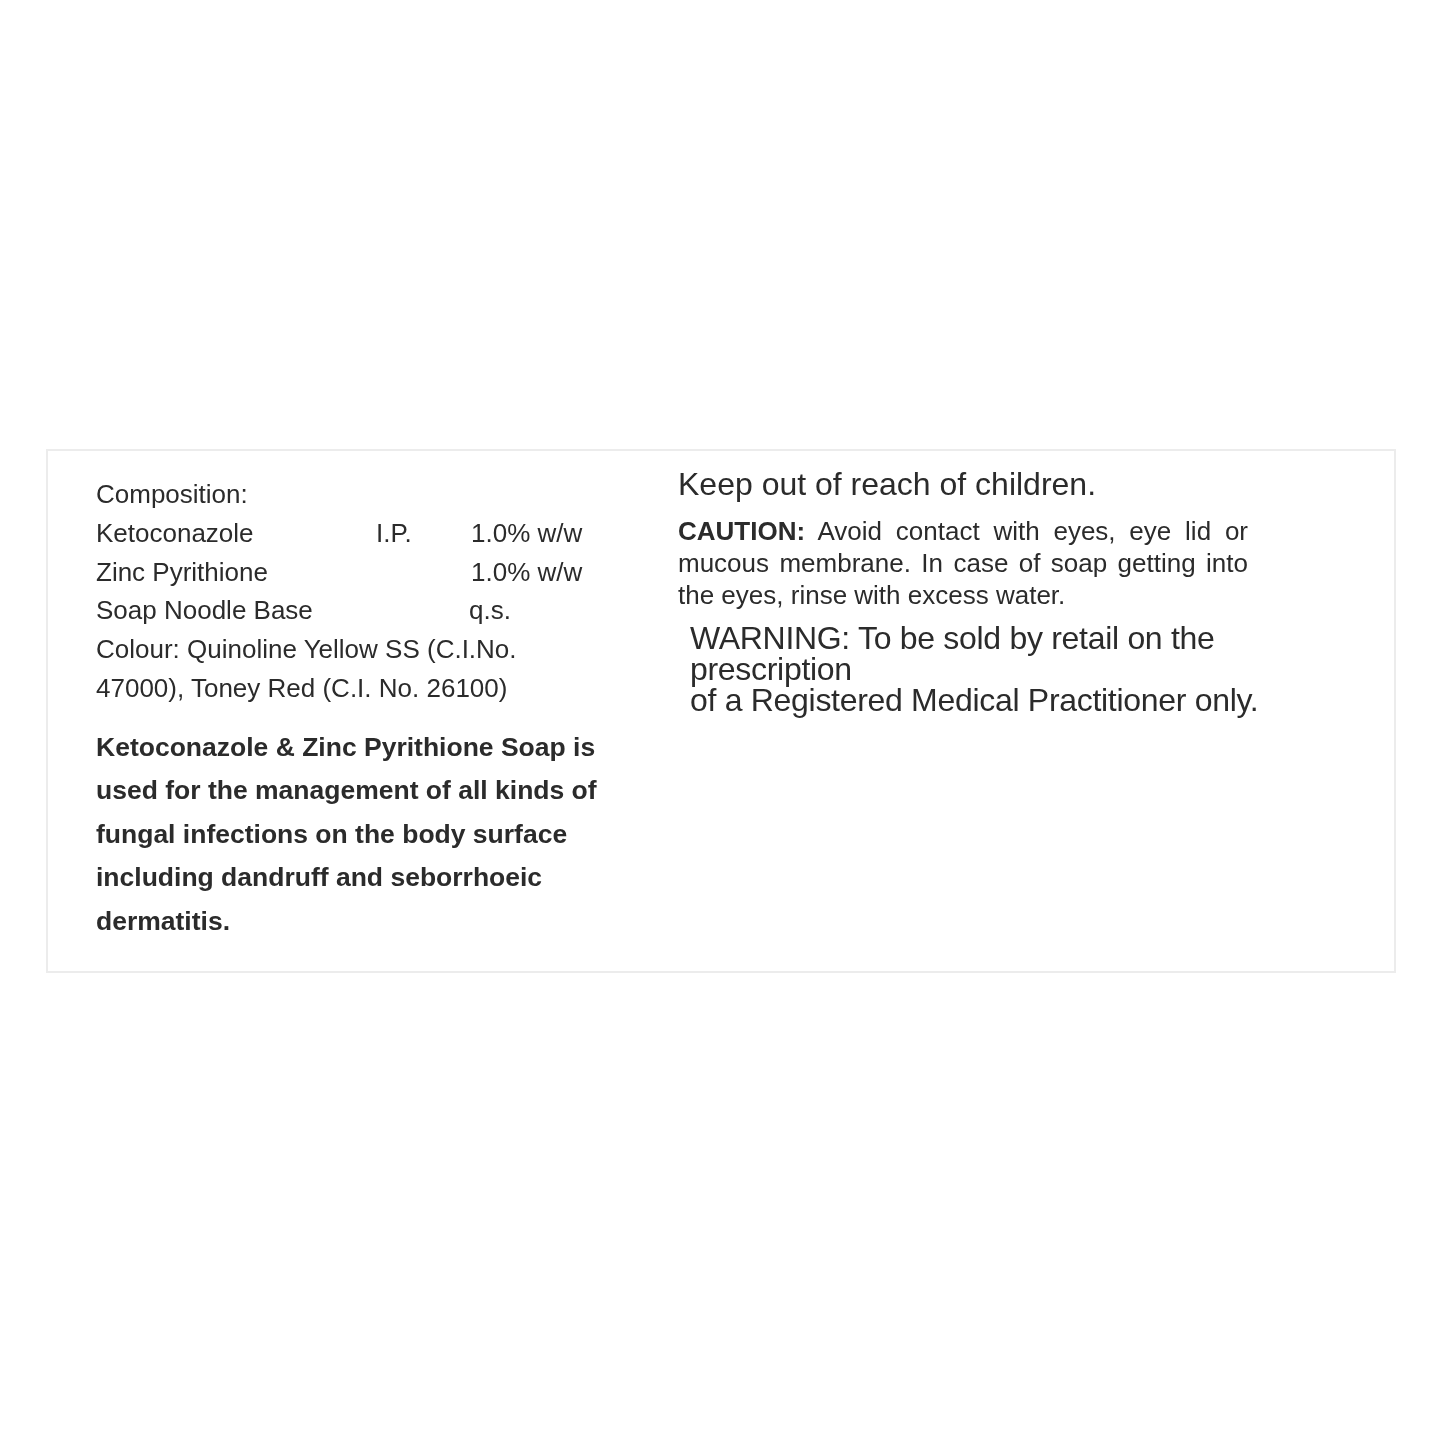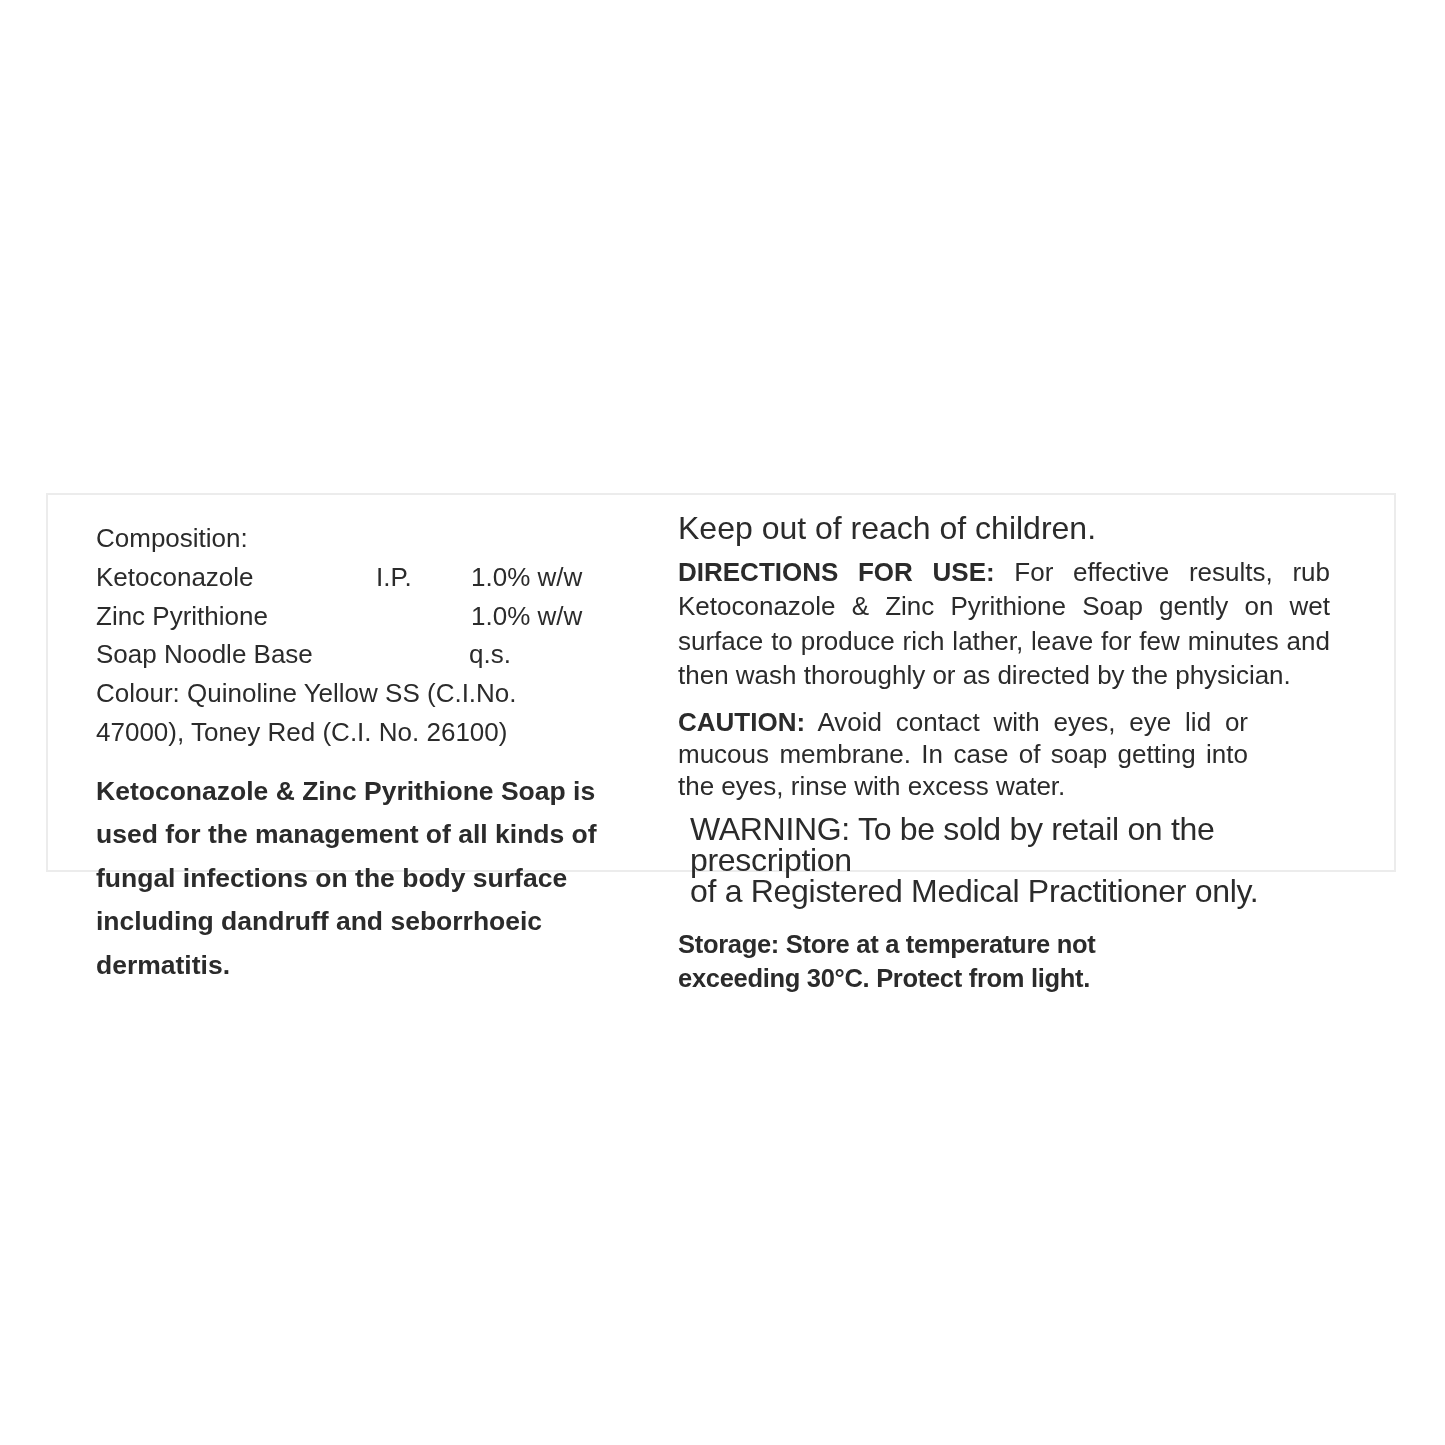--- a/index.html
+++ b/index.html
@@ -7,25 +7,24 @@
     width: 1445px; height: 1445px;
     background: #ffffff;
     position: relative;
     font-family: "Liberation Sans", sans-serif;
     color: #2b2b2b;
     overflow: hidden;
   }
   .label-box {
     position: absolute;
     left: 46px; top: 449px;
-    width: 1350px; height: 379px;
+    width: 1350px; height: 524px;
     border: 2px solid #ececec;
     box-sizing: border-box;
     background: #ffffff;
-    margin-top: 44px;
   }
   .col-left {
     position: absolute;
     left: 48px; top: 24px;
     width: 560px;
   }
   .col-right {
     position: absolute;
     left: 630px; top: 16px;
     width: 652px;
@@ -108,34 +107,26 @@
       <span class="comp-name">47000), Toney Red (C.I. No. 26100)</span>
     </div>
 
 
     <div class="usage">Ketoconazole &amp; Zinc Pyrithione Soap is used for the management of all kinds of fungal infections on the body surface including dandruff and seborrhoeic dermatitis.</div>
   </div>
 
   <div class="col-right">
     <div class="keep">Keep out of reach of children.</div>
 
-    <div class="para dir">
-      <b>DIRECTIONS FOR USE:</b>
-      <span>For effective results, rub Ketoconazole &amp; Zinc Pyrithione Soap gently on wet surface to produce rich lather, leave for few minutes and then wash thoroughly or as directed by the physician.</span>
-    </div>
 
     <div class="para caution">
       <b>CAUTION:</b>
       <span>Avoid contact with eyes, eye lid or mucous membrane. In case of soap getting into the eyes, rinse with excess water.</span>
     </div>
 
     <div class="warning">
       <div>WARNING: To be sold by retail on the prescription</div>
       <div>of a Registered Medical Practitioner only.</div>
     </div>
 
-    <div class="storage">
-      <div>Storage: Store at a temperature not</div>
-      <div>exceeding 30°C. Protect from light.</div>
-    </div>
   </div>
 
 </div>
 
 </body></html>

